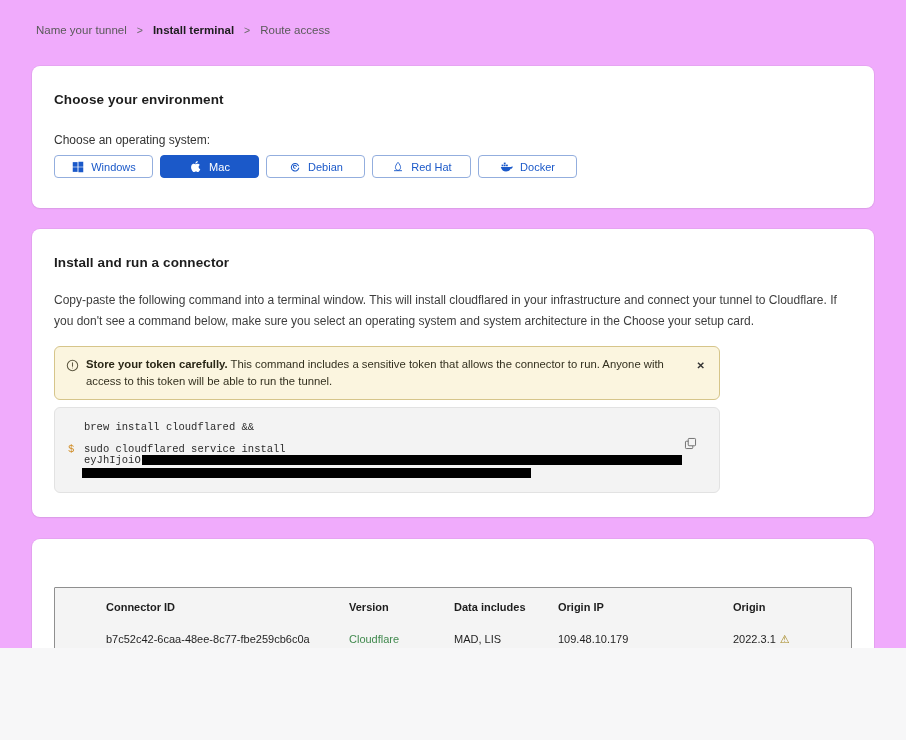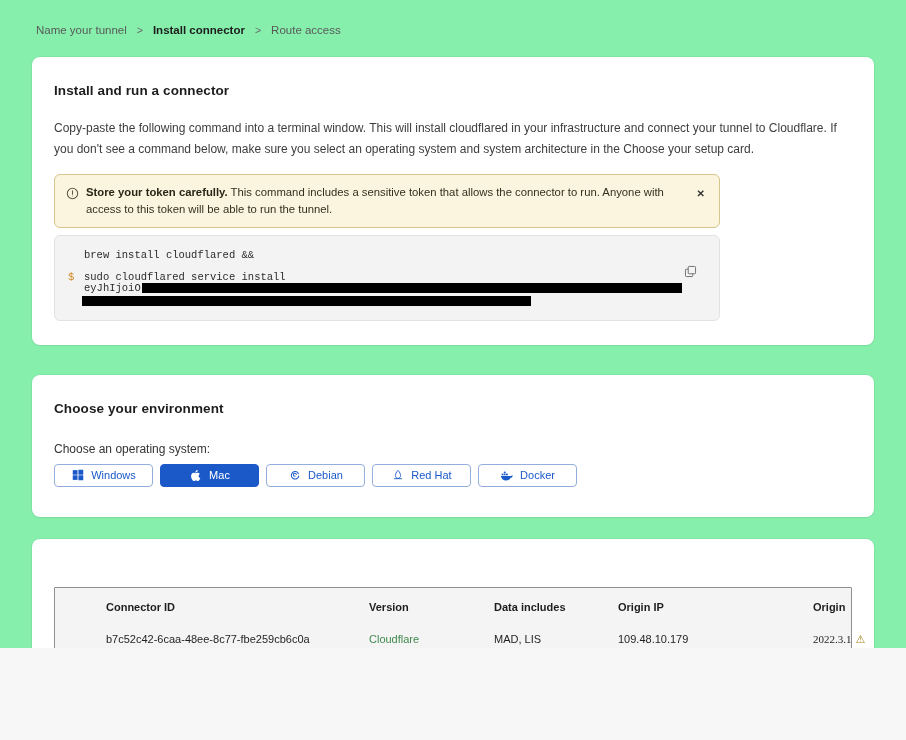--- a/index.html
+++ b/index.html
@@ -1,18 +1,18 @@
 <!DOCTYPE html>
 <html><head>
 <meta charset="utf-8">
 <style>
   * { margin:0; padding:0; box-sizing:border-box; }
   html,body { background:#f7f7f8; }
   body { font-family:"Liberation Sans", sans-serif; color:#1f1f1f; }
-  .page { position:relative; width:906px; height:648px; background:#86efac; overflow:hidden; }
+  .page { position:relative; width:906px; height:648px; background:#f0abfc; overflow:hidden; }
 
   
   .breadcrumb { padding:24px 0 0 36px; font-size:11.5px; color:#595959; display:flex; align-items:center; gap:10px; }
   .bc-item { cursor:default; }
   .bc-item.active { color:#1d1d1d; font-weight:bold; }
   .bc-sep { color:#6a6a6a; font-size:10.5px; }
 
   
   .card { background:#ffffff; border-radius:8px; margin:0 32px; box-shadow:0 0 0 1px rgba(0,0,0,0.04), 0 1px 2px rgba(0,0,0,0.05); }
   .card h2 { font-size:13.5px; font-weight:bold; color:#1d1d1d; letter-spacing:.1px; }
@@ -44,44 +44,107 @@
   .line-1 { margin-bottom:10px; }
   .prompt { position:absolute; left:13px; color:#cf8a20; }
   .redact { display:inline-block; background:#000; height:10px; vertical-align:middle; }
   .redact-1 { width:540px; margin-left:1px; }
   .redact-2 { width:449px; margin-left:-2px; margin-top:1px; height:10px; }
   .copy-button { position:absolute; right:20px; top:27px; background:none; border:none; cursor:pointer; padding:2px; }
 
   .card-connectors { margin-top:22px; padding:26px 22px 26px 22px; }
   .ctable { margin-top:22px; border:1px solid #8f8f8f; background:#f4f4f4; border-radius:1px;
             padding:13px 10px 15px 51px; }
-  .crow { display:grid; grid-template-columns:243px 105px 104px 175px 1fr; align-items:center;gap:20px; }
+  .crow { display:grid; grid-template-columns:243px 105px 104px 175px 1fr; align-items:center; }
   .chead { font-size:11px; font-weight:bold; color:#1d1d1d; }
   .cvals { margin-top:20px; font-size:11px; color:#1f1f1f; }
   .status-connected { color:#41894e; }
-  .version-cell { display:flex; align-items:flex-end; gap:4px;font-family:Liberation Serif, serif; }
+  .version-cell { display:flex; align-items:flex-end; gap:4px; }
   .warn-triangle { color:#a3851c; font-size:11px; line-height:11px; }
 
   .next-btn { margin:23px 0 0 32px; background:#1b59c9; color:#fff; border:none; border-radius:4px;
               padding:8px 19px; font-size:12px; font-family:"Liberation Sans", sans-serif; cursor:pointer; }
 
   svg { display:block; }
 </style>
 </head>
 <body>
 
 <div class="page">
 
   <nav class="breadcrumb">
     <span class="bc-item">Name your tunnel</span>
     <span class="bc-sep">&gt;</span>
-    <span class="bc-item active">Install connector</span>
+    <span class="bc-item active">Install terminal</span>
     <span class="bc-sep">&gt;</span>
     <span class="bc-item">Route access</span>
   </nav>
+
+  
+  <section class="card card-env">
+    <h2>Choose your environment</h2>
+    <div class="os-label">Choose an operating system:</div>
+    <div class="os-row">
+
+      <button class="os-btn">
+        <span class="os-icon">
+          <svg width="12" height="12" viewBox="0 0 16 16" fill="#1b59c9">
+            <rect x="1" y="1.5" width="6.4" height="6.1"></rect>
+              <rect x="8.6" y="1" width="6.4" height="6.6"></rect>
+            <rect x="1" y="8.4" width="6.4" height="6.1"></rect>
+              <rect x="8.6" y="8.4" width="6.4" height="6.6"></rect>
+          </svg>
+        </span>
+        <span>Windows</span>
+      </button>
+
+      <button class="os-btn selected">
+        <span class="os-icon">
+          <svg width="13" height="13" viewBox="0 0 16 16" fill="#ffffff">
+            <path d="M11.8 8.7c0-1.7 1.4-2.5 1.5-2.6-.8-1.2-2.1-1.4-2.5-1.4-1.1-.1-2.1.6-2.6.6-.5 0-1.4-.6-2.3-.6-1.2 0-2.2.7-2.8 1.7-1.2 2.1-.3 5.1.9 6.8.6.8 1.3 1.7 2.2 1.7.9 0 1.2-.6 2.3-.6 1.1 0 1.4.6 2.3.6.9 0 1.5-.8 2.1-1.6.7-1 .9-1.9 1-1.9-.1-.1-1.9-.8-2.1-2.7zM10.1 3.4c.5-.6.8-1.4.7-2.2-.7 0-1.6.5-2.1 1.1-.5.5-.9 1.4-.8 2.2.9.1 1.7-.5 2.2-1.1z"></path>
+          </svg>
+        </span>
+        <span>Mac</span>
+      </button>
+
+      <button class="os-btn">
+        <span class="os-icon">
+          <svg width="12" height="12" viewBox="0 0 16 16" fill="none" stroke="#1b59c9" stroke-width="1.4" stroke-linecap="round">
+            <path d="M12.6 6.2A5 5 0 1 0 13 9.4"></path>
+            <path d="M9.8 7.2a2 2 0 1 0-1.6 2.4"></path>
+          </svg>
+        </span>
+        <span>Debian</span>
+      </button>
+
+      <button class="os-btn">
+        <span class="os-icon">
+          <svg width="12" height="12" viewBox="0 0 16 16" fill="none" stroke="#1b59c9" stroke-width="1.2" stroke-linejoin="round">
+            <path d="M8 1.8c2.3 2.6 3.4 4.8 3.4 6.8 0 2.3-1.5 3.9-3.4 3.9S4.6 10.9 4.6 8.6c0-2 1.1-4.2 3.4-6.8z"></path>
+            <path d="M3.2 12.9h9.6" stroke-linecap="round"></path>
+          </svg>
+        </span>
+        <span>Red Hat</span>
+      </button>
+
+      <button class="os-btn">
+        <span class="os-icon">
+          <svg width="13" height="13" viewBox="0 0 16 16" fill="#1b59c9">
+            <rect x="2" y="5.7" width="2.2" height="2"></rect>
+              <rect x="4.7" y="5.7" width="2.2" height="2"></rect>
+            <rect x="7.4" y="5.7" width="2.2" height="2"></rect>
+              <rect x="4.7" y="3.2" width="2.2" height="2"></rect>
+            <path d="M1 8.6h12.2c.9 0 1.6-.4 1.8-1 .3.2.9.8.3 1.8-.7 1.2-1.6 1.4-2.4 1.4-.4 2-2.6 3.4-5.4 3.4-3.2 0-5.6-1.7-6.5-5.6z"></path>
+          </svg>
+        </span>
+        <span>Docker</span>
+      </button>
+
+    </div>
+  </section>
 
   
   <section class="card card-install">
     <h2>Install and run a connector</h2>
     <p class="install-desc">Copy-paste the following command into a terminal window. This will install cloudflared in your infrastructure and connect your tunnel to Cloudflare. If you don't see a command below, make sure you select an operating system and system architecture in the Choose your setup card.</p>
 
     <div class="warning-banner">
       <span class="warning-icon">
         <svg width="13" height="13" viewBox="0 0 16 16" fill="none" stroke="#5f5a43" stroke-width="1.3">
           <circle cx="8" cy="8" r="6.4"></circle>
@@ -97,83 +160,20 @@
       <div class="code-line line-1">brew install cloudflared &amp;&amp;</div>
       <div class="code-line"><span class="prompt">$</span><span>sudo cloudflared service install</span></div>
       <div class="code-line"><span>eyJhIjoiO</span><span class="redact redact-1"></span></div>
       <div class="redact redact-2"></div>
       <button class="copy-button">
         <svg width="13" height="13" viewBox="0 0 16 16" fill="none" stroke="#707070" stroke-width="1.2">
           <rect x="5.2" y="1.8" width="9" height="9" rx="1"></rect>
           <path d="M10.8 11v2.2a1 1 0 0 1-1 1H2.8a1 1 0 0 1-1-1V6.2a1 1 0 0 1 1-1H5.2"></path>
         </svg>
       </button>
-    </div>
-  </section>
-
-  
-  <section class="card card-env">
-    <h2>Choose your environment</h2>
-    <div class="os-label">Choose an operating system:</div>
-    <div class="os-row">
-
-      <button class="os-btn">
-        <span class="os-icon">
-          <svg width="12" height="12" viewBox="0 0 16 16" fill="#1b59c9">
-            <rect x="1" y="1.5" width="6.4" height="6.1"></rect>
-              <rect x="8.6" y="1" width="6.4" height="6.6"></rect>
-            <rect x="1" y="8.4" width="6.4" height="6.1"></rect>
-              <rect x="8.6" y="8.4" width="6.4" height="6.6"></rect>
-          </svg>
-        </span>
-        <span>Windows</span>
-      </button>
-
-      <button class="os-btn selected">
-        <span class="os-icon">
-          <svg width="13" height="13" viewBox="0 0 16 16" fill="#ffffff">
-            <path d="M11.8 8.7c0-1.7 1.4-2.5 1.5-2.6-.8-1.2-2.1-1.4-2.5-1.4-1.1-.1-2.1.6-2.6.6-.5 0-1.4-.6-2.3-.6-1.2 0-2.2.7-2.8 1.7-1.2 2.1-.3 5.1.9 6.8.6.8 1.3 1.7 2.2 1.7.9 0 1.2-.6 2.3-.6 1.1 0 1.4.6 2.3.6.9 0 1.5-.8 2.1-1.6.7-1 .9-1.9 1-1.9-.1-.1-1.9-.8-2.1-2.7zM10.1 3.4c.5-.6.8-1.4.7-2.2-.7 0-1.6.5-2.1 1.1-.5.5-.9 1.4-.8 2.2.9.1 1.7-.5 2.2-1.1z"></path>
-          </svg>
-        </span>
-        <span>Mac</span>
-      </button>
-
-      <button class="os-btn">
-        <span class="os-icon">
-          <svg width="12" height="12" viewBox="0 0 16 16" fill="none" stroke="#1b59c9" stroke-width="1.4" stroke-linecap="round">
-            <path d="M12.6 6.2A5 5 0 1 0 13 9.4"></path>
-            <path d="M9.8 7.2a2 2 0 1 0-1.6 2.4"></path>
-          </svg>
-        </span>
-        <span>Debian</span>
-      </button>
-
-      <button class="os-btn">
-        <span class="os-icon">
-          <svg width="12" height="12" viewBox="0 0 16 16" fill="none" stroke="#1b59c9" stroke-width="1.2" stroke-linejoin="round">
-            <path d="M8 1.8c2.3 2.6 3.4 4.8 3.4 6.8 0 2.3-1.5 3.9-3.4 3.9S4.6 10.9 4.6 8.6c0-2 1.1-4.2 3.4-6.8z"></path>
-            <path d="M3.2 12.9h9.6" stroke-linecap="round"></path>
-          </svg>
-        </span>
-        <span>Red Hat</span>
-      </button>
-
-      <button class="os-btn">
-        <span class="os-icon">
-          <svg width="13" height="13" viewBox="0 0 16 16" fill="#1b59c9">
-            <rect x="2" y="5.7" width="2.2" height="2"></rect>
-              <rect x="4.7" y="5.7" width="2.2" height="2"></rect>
-            <rect x="7.4" y="5.7" width="2.2" height="2"></rect>
-              <rect x="4.7" y="3.2" width="2.2" height="2"></rect>
-            <path d="M1 8.6h12.2c.9 0 1.6-.4 1.8-1 .3.2.9.8.3 1.8-.7 1.2-1.6 1.4-2.4 1.4-.4 2-2.6 3.4-5.4 3.4-3.2 0-5.6-1.7-6.5-5.6z"></path>
-          </svg>
-        </span>
-        <span>Docker</span>
-      </button>
-
     </div>
   </section>
 
   
   <section class="card card-connectors">
     <div class="ctable">
       <div class="crow chead">
         <span>Connector ID</span>
         <span>Version</span>
         <span>Data includes</span>

